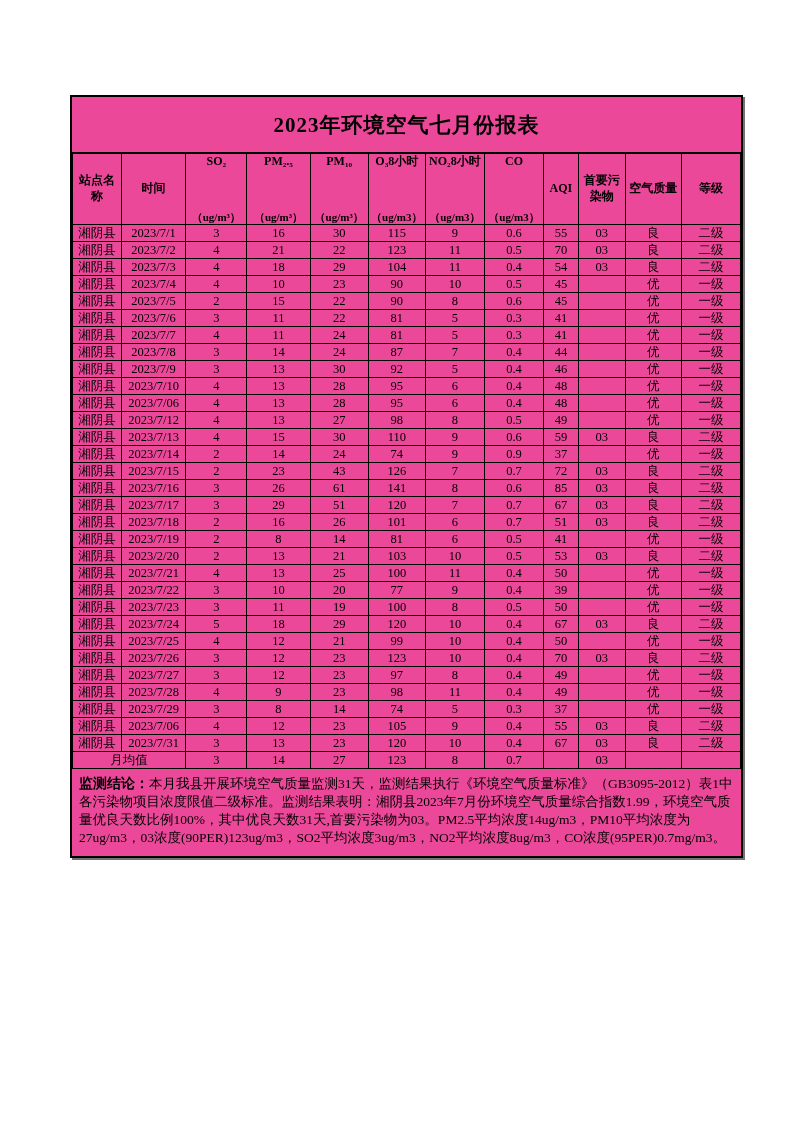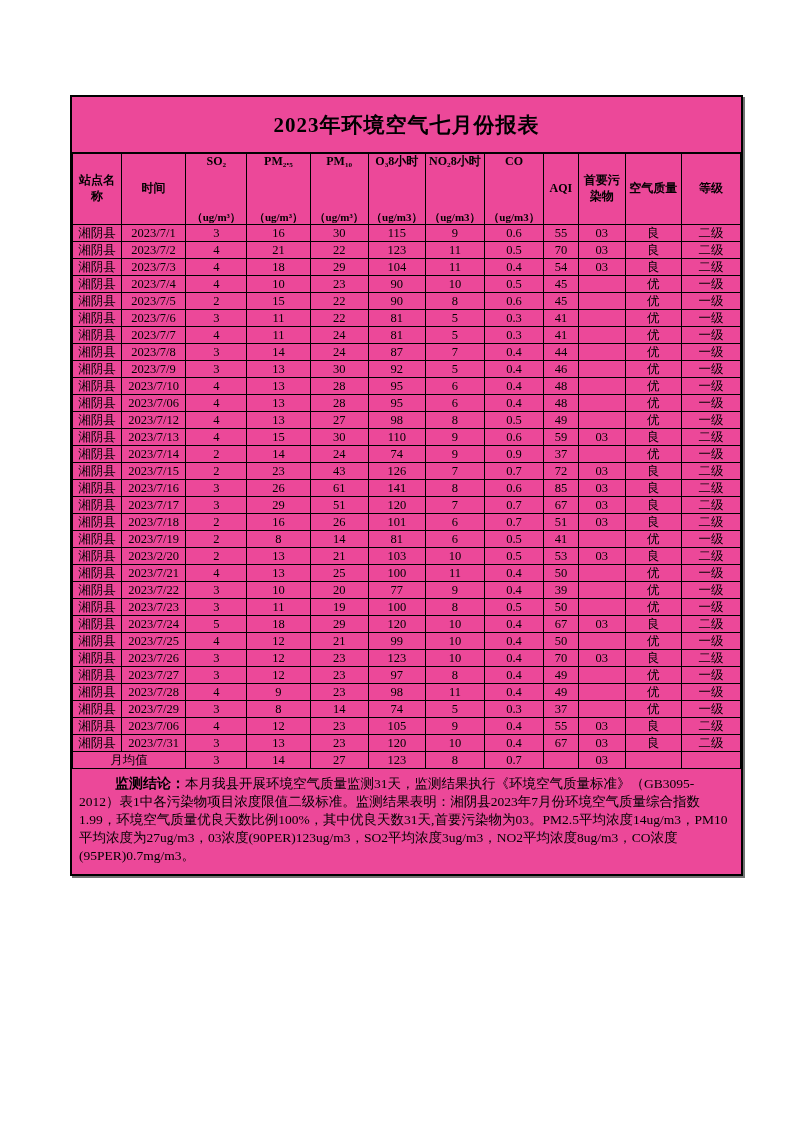--- a/index.html
+++ b/index.html
@@ -34,21 +34,21 @@
   table.aq tbody td {
     height:17px; font-size:12.5px; line-height:1; padding:0 1px;
   }
   tr.summary td {
     height:19px; font-weight:normal; font-size:12.5px;
   }
   .conclusion {
     padding:6px 7px 9px 7px; font-size:13.5px; line-height:1.32;
     text-align:left;
   }
-  .conclusion .c-label { font-weight:bold; font-size:14px;margin-left:36px; }
+  .conclusion .c-label { font-weight:bold; font-size:14px; }
 </style>
 </head>
 <body>
 
 <div class="page">
   <div class="sheet">
 
     <div class="title-row">2023年环境空气七月份报表</div>
 
     <table class="aq">

